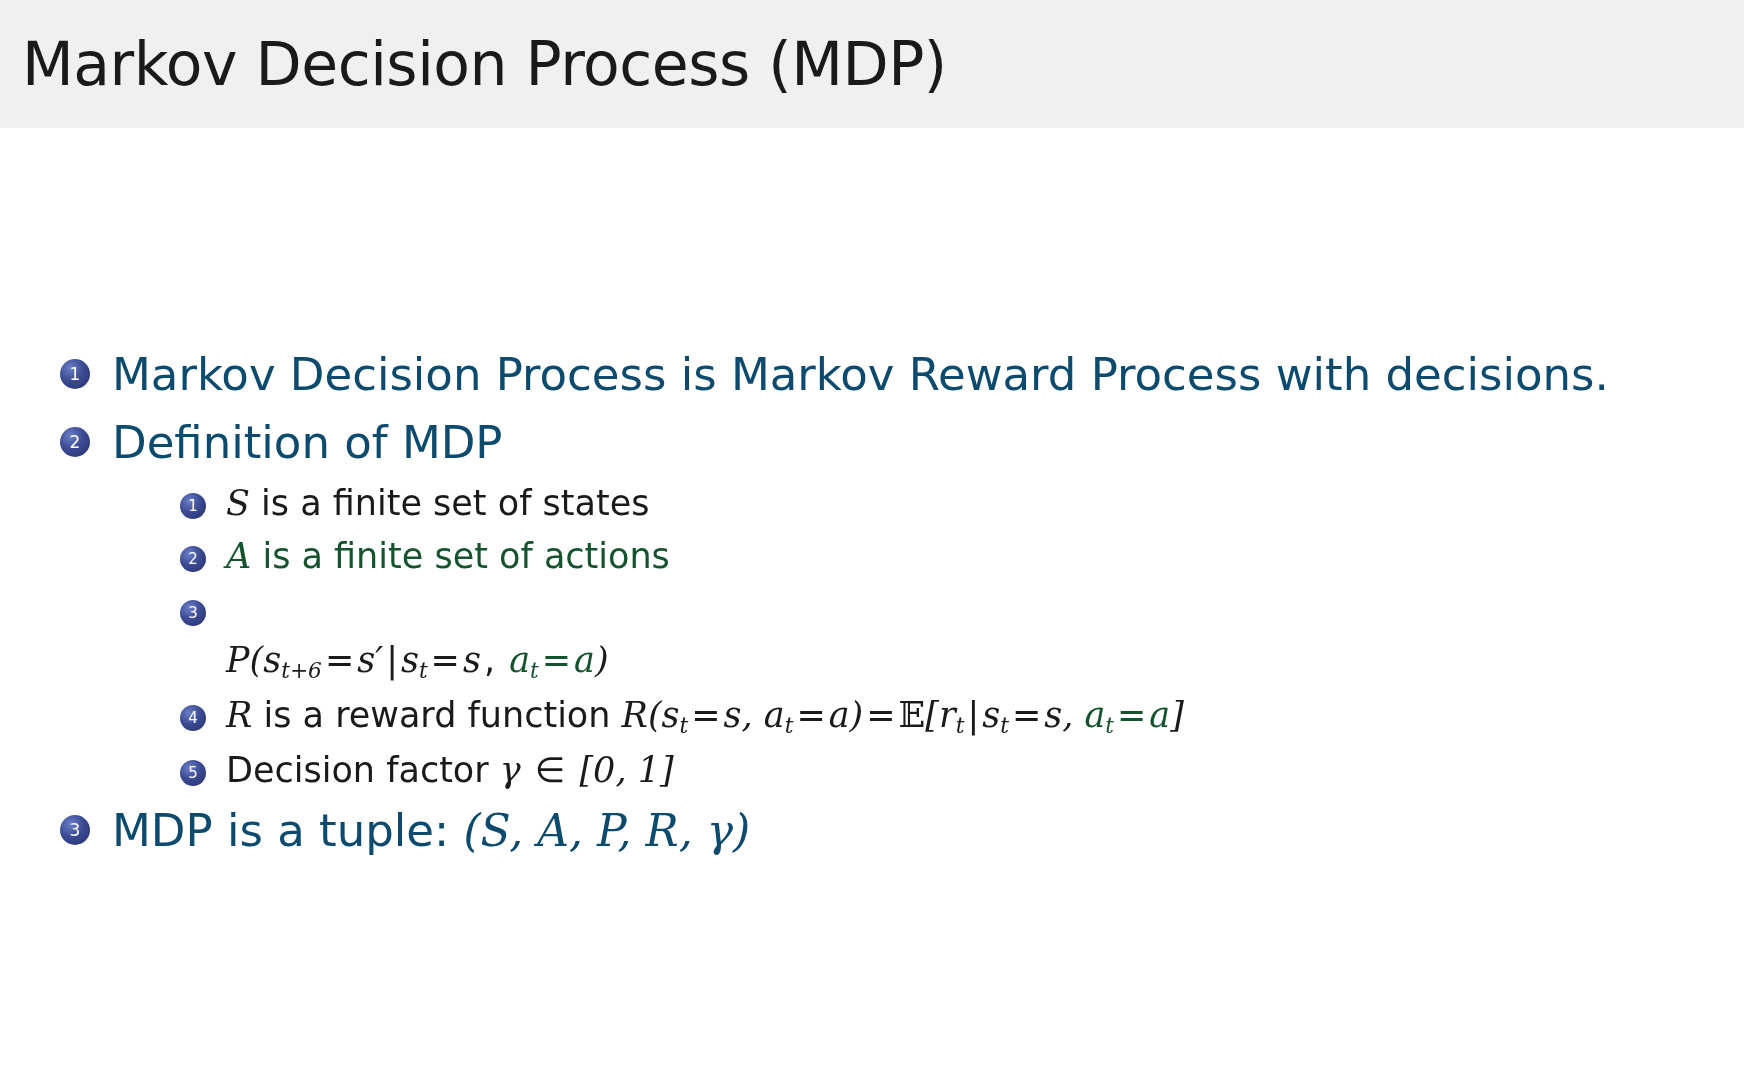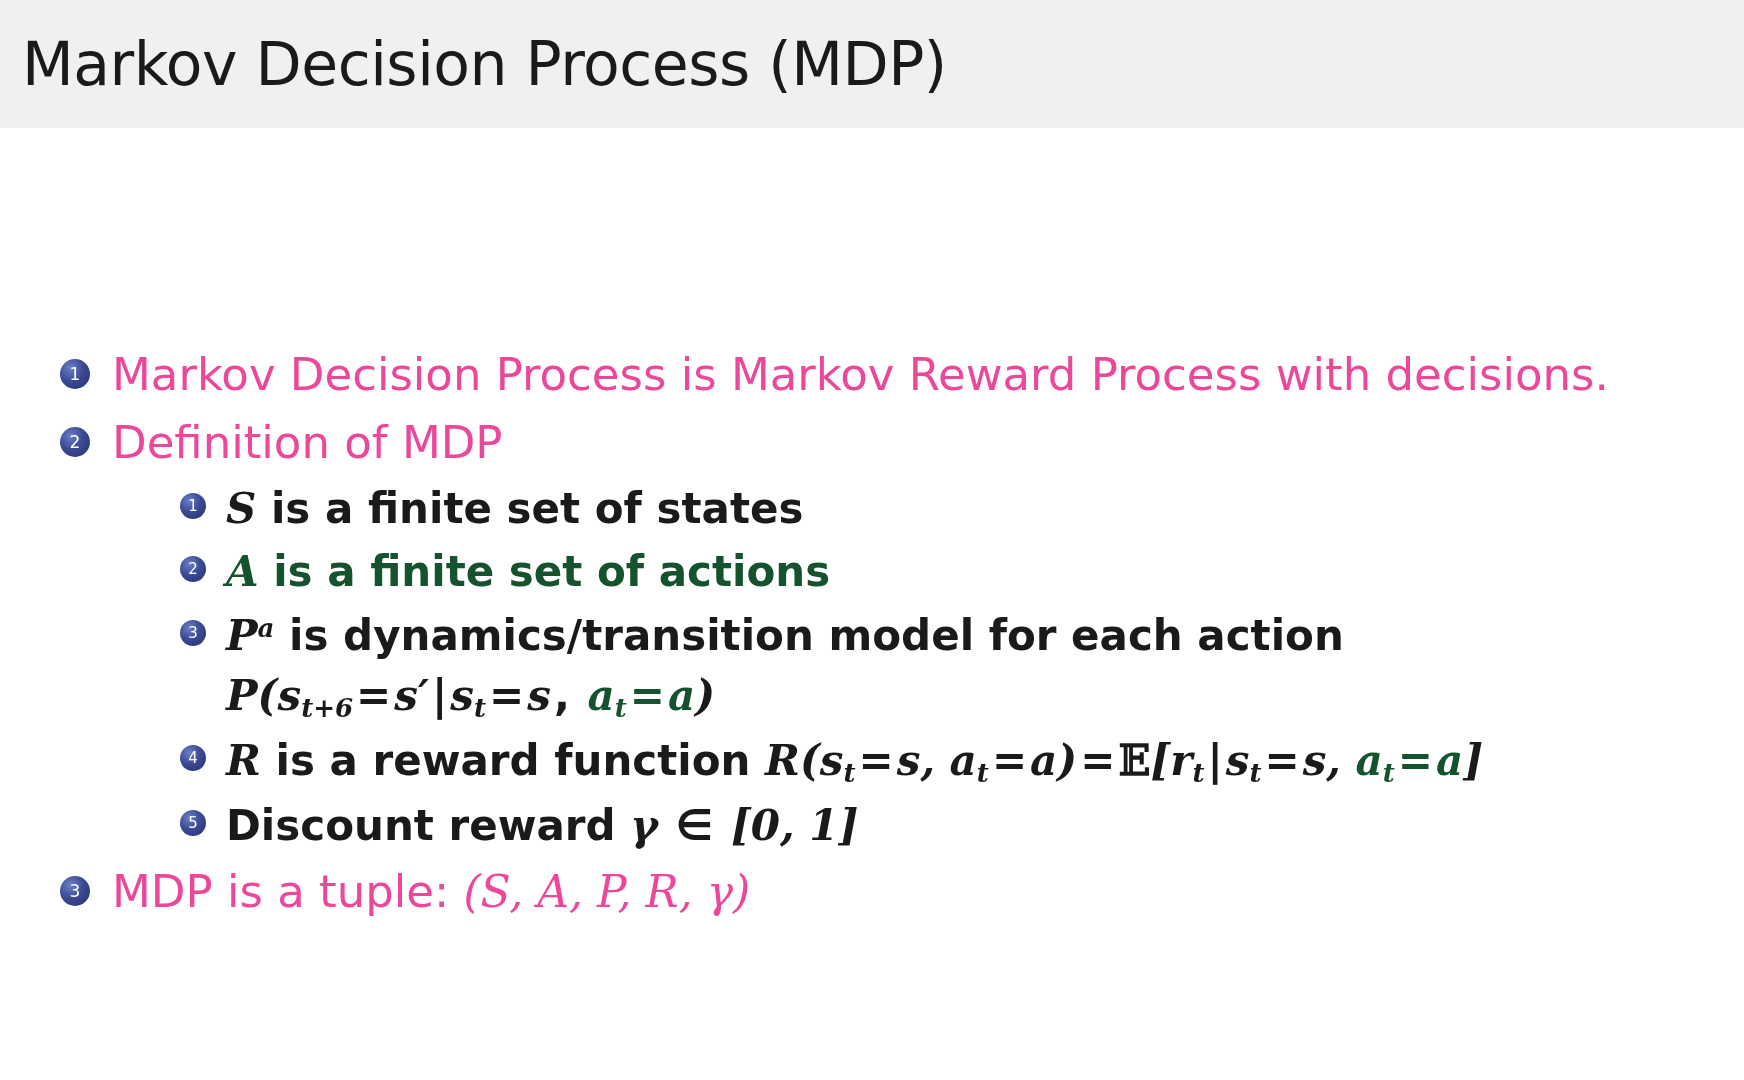--- a/index.html
+++ b/index.html
@@ -76,28 +76,28 @@
     width: 26px;
     height: 26px;
     line-height: 26px;
     font-size: 15px;
     margin-top: 14px;
     margin-right: 20px;
   }
   .text-l1 {
     font-size: 45px;
     line-height: 1.42;
-    color: #ec4899;
+    color: #0c4a6e;
     font-weight: 400;
   }
   .text-l2 {
-    font-size: 42px;
+    font-size: 35px;
     line-height: 1.42;
     color: #1a1a1a;
-    font-weight: 700;
+    font-weight: 400;
   }
   .red {
     color: #14532d;
   }
   .mth {
     font-family: "DejaVu Serif", serif;
     font-style: italic;
   }
   .bb {
     font-family: "DejaVu Serif", serif;
@@ -154,34 +154,33 @@
         </li>
 
         <li class="item">
           <span class="bullet">2</span>
           <span class="text-l2 red"><span class="mth">A</span><span> is a finite set of actions</span></span>
         </li>
 
         <li class="item">
           <span class="bullet">3</span>
           <span class="text-l2">
-            <span class="nowrap"><span class="mth">P</span><sup class="mth">a</sup><span> is dynamics/transition model for each action</span></span>
             <br>
             <span class="mth"><span>P(</span><span>s</span><sub>t+6</sub><span class="op">=</span><span>s′</span><span class="op">|</span><span>s</span><sub>t</sub><span class="op">=</span><span>s</span><span class="op">, </span><span class="red">a</span><sub class="red">t</sub><span class="op red">=</span><span class="red">a</span><span>)</span></span>
           </span>
         </li>
 
         <li class="item">
           <span class="bullet">4</span>
           <span class="text-l2"><span class="mth">R</span><span> is a reward function </span><span class="mth">R(s<sub>t</sub><span class="op">=</span>s, a<sub>t</sub><span class="op">=</span>a)<span class="op">=</span><span class="bb">𝔼</span>[r<sub>t</sub><span class="op">|</span>s<sub>t</sub><span class="op">=</span>s, <span class="red">a<sub>t</sub><span class="op">=</span>a</span>]</span></span>
         </li>
 
         <li class="item">
           <span class="bullet">5</span>
-          <span class="text-l2"><span>Discount reward </span><span class="mth">γ <span class="op">∈</span> [0, 1]</span></span>
+          <span class="text-l2"><span>Decision factor </span><span class="mth">γ <span class="op">∈</span> [0, 1]</span></span>
         </li>
 
       </ol>
 
       <li class="item">
         <span class="bullet">3</span>
         <span class="text-l1"><span>MDP is a tuple: </span><span class="mth tuple">(S, A, P, R, γ)</span></span>
       </li>
 
     </ol>

